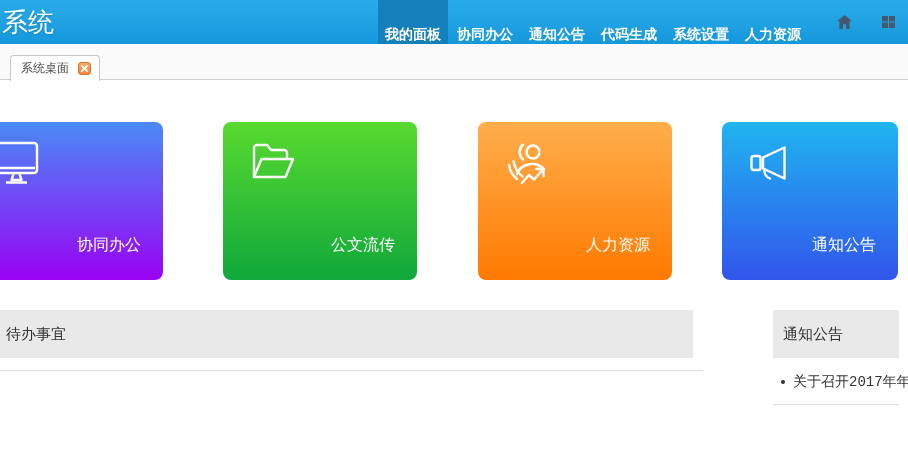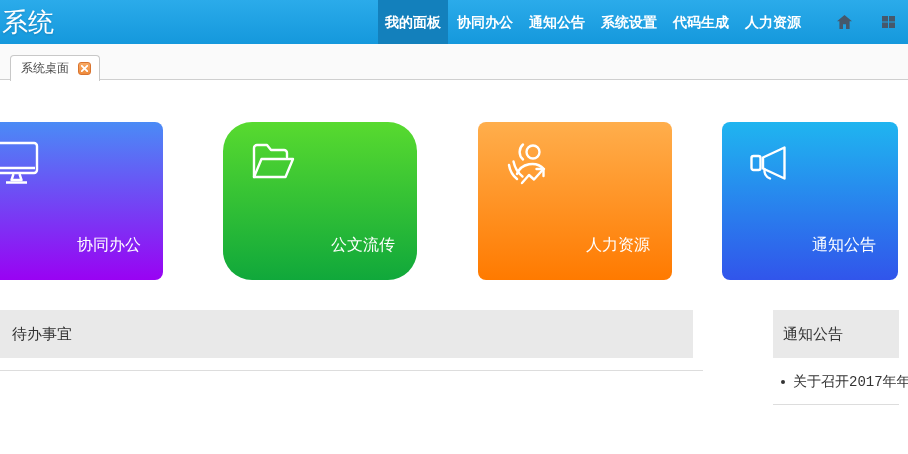--- a/index.html
+++ b/index.html
@@ -7,21 +7,21 @@
               font-family:"Liberation Sans", sans-serif; }
   .screen { position:relative; width:908px; height:454px; overflow:hidden; background:#fff; }
 
   
   .topbar { position:absolute; left:0; top:0; width:908px; height:44px;
             background:linear-gradient(180deg, var(--header-top,#2babea), var(--header-bottom,#1598dc)); }
   .app-title { position:absolute; left:2px; top:0; height:36px; line-height:44px;
                font-size:26px; color:#fff; white-space:nowrap;
                text-shadow:0 1px 2px rgba(0,60,100,.25); }
   .mainnav { position:absolute; left:377px; top:0; height:44px; display:flex; align-items:stretch; }
-  .nav-item { display:block; line-height:44px; padding:0 7px; margin:0 1px;
+  .nav-item { display:block; line-height:44px; padding:12px 7px; margin:0 1px;
               font-size:14px; font-weight:bold; color:#fff; white-space:nowrap;
               text-decoration:none; cursor:pointer; }
   .nav-item.active { background:var(--nav-active,#1380bc); }
   .nav-icon-btn { display:flex; align-items:center; cursor:pointer; }
   .nav-icon-btn.home { margin-left:28px; }
   .nav-icon-btn.grid { margin-left:30px; }
 
   
   .tabbar { position:absolute; left:0; top:44px; width:908px; height:36px;
             background:#fafafa; border-bottom:1px solid #cfcfcf; }
@@ -44,21 +44,21 @@
   .tile-icon { position:absolute; left:27px; top:19px; }
   .tile-label { position:absolute; right:22px; bottom:24px; font-size:16px; color:#fff;
                 white-space:nowrap; }
 
   
   .panel-header { position:absolute; top:310px; height:48px;
                   background:var(--panel-header-bg,#e9e9e9); }
   .panel-header .panel-title { display:block; line-height:48px; font-size:15px; color:#333;
                                white-space:nowrap; }
   .todo-header { left:0; width:693px; }
-  .todo-header .panel-title { padding-left:12px;border-radius:11px; }
+  .todo-header .panel-title { padding-left:6px;border-radius:11px; }
   .notice-header { left:773px; width:126px; }
   .notice-header .panel-title { padding-left:10px; }
   .divider { position:absolute; height:1px; background:var(--divider,#ddd); }
   .todo-divider { left:0; top:370px; width:703px; }
   .notice-divider { left:773px; top:404px; width:126px; }
   .notice-item { position:absolute; left:781px; top:362px; height:40px;
                  display:flex; align-items:center; cursor:pointer;font-family:Liberation Mono, monospace; }
   .notice-dot { width:4px; height:4px; border-radius:50%; background:#333; margin-right:8px; flex:0 0 auto; }
   .notice-text { font-size:14px; color:#333; white-space:nowrap; }
 </style>
@@ -66,22 +66,22 @@
 <body>
 
 <div class="screen">
 
   <header class="topbar">
     <div class="app-title">系统</div>
     <nav class="mainnav">
       <a class="nav-item active">我的面板</a>
       <a class="nav-item">协同办公</a>
       <a class="nav-item">通知公告</a>
+      <a class="nav-item">代码生成</a>
       <a class="nav-item">系统设置</a>
-      <a class="nav-item">代码生成</a>
       <a class="nav-item">人力资源</a>
       <span class="nav-icon-btn home">
         <svg width="15" height="14" viewBox="0 0 15 14">
             <path d="M7.5 0 L15 6.3 H12.6 V14 H9 V9.2 H6 V14 H2.4 V6.3 H0 Z" fill="#46586b"></path>
           </svg>
       </span>
       <span class="nav-icon-btn grid">
         <svg width="13" height="12" viewBox="0 0 13 12">
           <rect x="0" y="0" width="6" height="5.5" fill="#46586b"></rect>
           <rect x="7" y="0" width="6" height="5.5" fill="#46586b"></rect>
@@ -111,21 +111,21 @@
         <svg width="46" height="44" viewBox="0 0 46 44" fill="none" stroke="#fff" stroke-width="2.4" stroke-linejoin="round">
           <rect x="2" y="2" width="41" height="30" rx="3"></rect>
           <line x1="4" y1="27" x2="41" y2="27"></line>
           <path d="M19.5 33 L17.5 39 H27.5 L25.5 33"></path>
           <line x1="12" y1="41.5" x2="33" y2="41.5"></line>
         </svg>
       </span>
       <span class="tile-label">协同办公</span>
     </a>
 
-    <a class="tile tile-2" style="background: linear-gradient(rgb(88, 218, 47), rgb(16, 168, 59)); border-radius: 29px;">
+    <a class="tile tile-2" style="background: linear-gradient(rgb(88, 218, 47), rgb(16, 168, 59));">
       <span class="tile-icon">
         <svg width="46" height="42" viewBox="0 0 46 42" fill="none" stroke="#fff" stroke-width="2.4" stroke-linejoin="round" stroke-linecap="round">
           <path d="M4 36 V7 a3 3 0 0 1 3 -3 h10 l4 5 h13 a3 3 0 0 1 3 3 v4"></path>
           <path d="M4 36 L11.5 18 H43 L35.5 36 Z"></path>
         </svg>
       </span>
       <span class="tile-label">公文流传</span>
     </a>
 
     <a class="tile tile-3" style="background: linear-gradient(rgb(255, 174, 76), rgb(255, 122, 0));">

